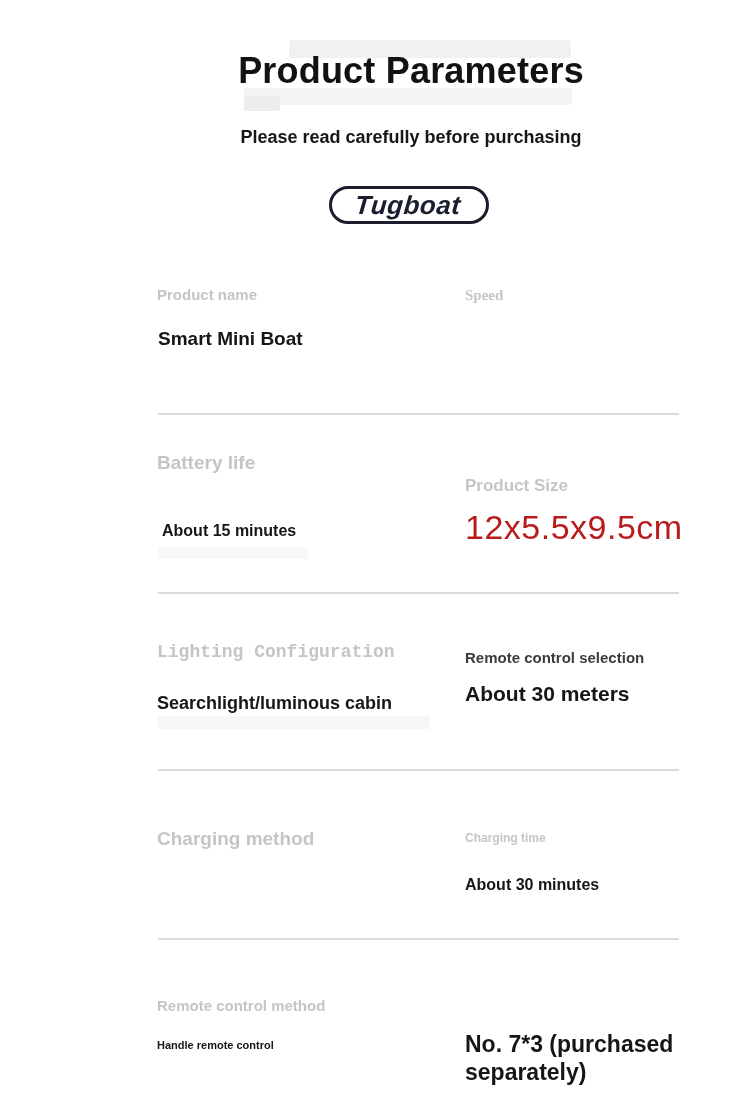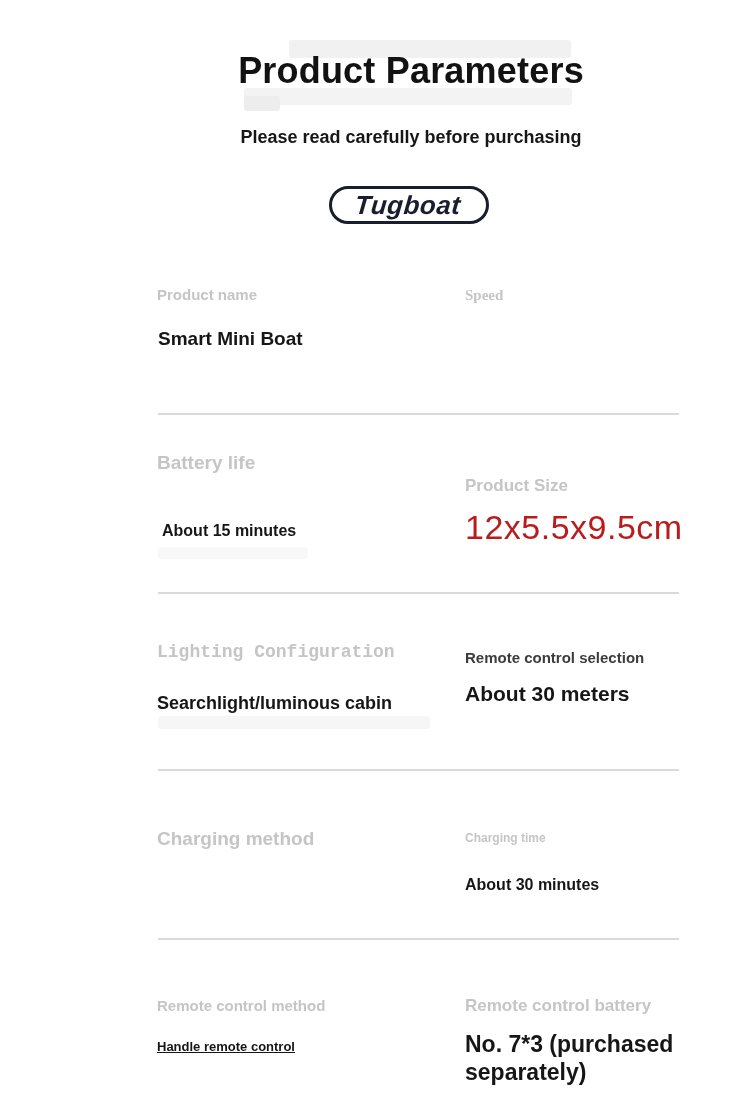--- a/index.html
+++ b/index.html
@@ -69,21 +69,21 @@
   #v3a{left:121px;top:693px;font-size:18px;}
   #l3b{left:429px;top:649px;font-size:15px;color:var(--label-dark,#3c3c3c);}
   #v3b{left:429px;top:682px;font-size:21px;text-align:right;}
   
   #l4a{left:121px;top:828px;font-size:19px;}
   #v4a{left:121px;top:873px;font-size:20px;}
   #l4b{left:429px;top:831px;font-size:12px;}
   #v4b{left:429px;top:876px;font-size:16px;}
   
   #l5a{left:121px;top:997px;font-size:15px;}
-  #v5a{left:121px;top:1039px;font-size:13px;text-decoration:underline;}
+  #v5a{left:121px;top:1039px;font-size:11px;}
   #l5b{left:429px;top:996px;font-size:17px;}
   #v5b{left:429px;top:1030px;font-size:23px;white-space:normal;width:226px;line-height:1.23;}
 
   .divider{
     position:absolute;left:122px;width:521px;height:2px;
     background:var(--divider,#dadada);
   }
   #d1{top:413px;} #d2{top:592px;} #d3{top:769px;} #d4{top:938px;}
 </style>
 </head>
@@ -121,16 +121,15 @@
   <span class="cell value" id="v3b">About 30 meters</span>
   <div class="divider" id="d3"></div>
 
   <span class="cell label" id="l4a">Charging method</span>
   <span class="cell label" id="l4b">Charging time</span>
   <span class="cell value" id="v4b">About 30 minutes</span>
   <div class="divider" id="d4"></div>
 
   <span class="cell label" id="l5a">Remote control method</span>
   <span class="cell value" id="v5a">Handle remote control</span>
-  <span class="cell label" id="l5b">Remote control battery</span>
   <span class="cell value" id="v5b">No. 7*3 (purchased separately)</span>
 
 </div>
 
 </body></html>

